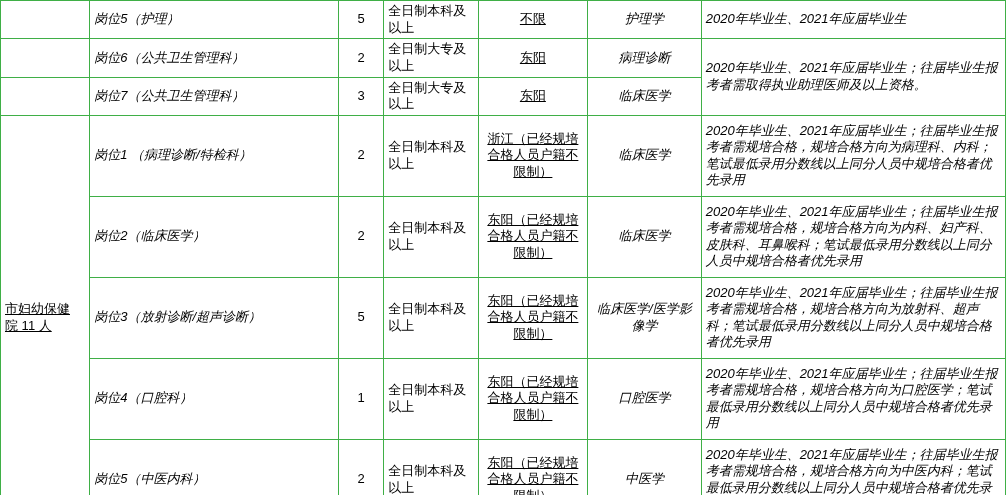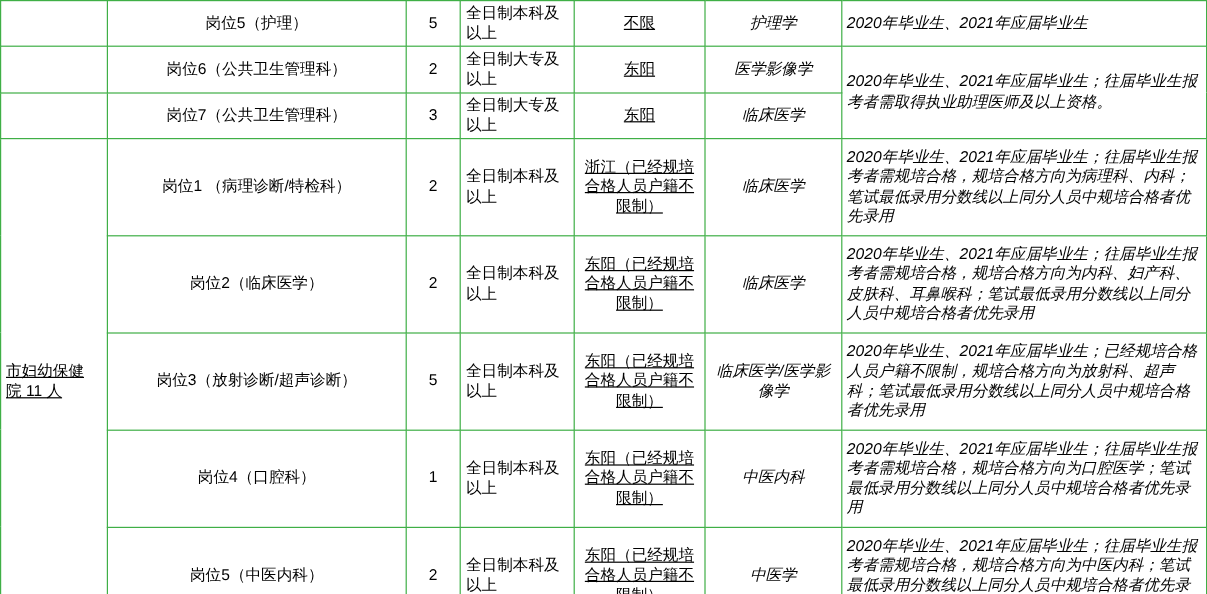--- a/index.html
+++ b/index.html
@@ -27,21 +27,21 @@
   table.grid td {
     border: 1px solid #3faf46;
     padding: 2px 4px;
     font-size: 13px;
     line-height: 1.28;
     vertical-align: middle;
     color: #000;
     word-break: break-all;
   }
   .c-org   { width: 88px;  text-align: left; }
-  .c-post  { width: 245px; text-align: center; padding-left: 12px; }
+  .c-post  { width: 245px; text-align: left; padding-left: 12px; font-style: italic; }
   .c-num   { width: 45px;  text-align: center; }
   .c-edu   { width: 93px;  text-align: left; }
   .c-house { width: 108px; text-align: center; text-decoration: underline; }
   .c-major { width: 112px; text-align: center; font-style: italic; }
   .c-note  { width: 300px; text-align: left; padding-left: 5px; }
   .note-text { text-align: left; font-style: italic; }
   .org-cell {
     vertical-align: bottom;
     text-align: left;
     font-size: 15px;
@@ -79,21 +79,21 @@
         <td class="c-major">护理学</td>
         <td class="c-note note-text">2020年毕业生、2021年应届毕业生</td>
       </tr>
 
       <tr style="height:37px">
         <td class="c-org"></td>
         <td class="c-post">岗位6（公共卫生管理科）</td>
         <td class="c-num">2</td>
         <td class="c-edu">全日制大专及以上</td>
         <td class="c-house">东阳</td>
-        <td class="c-major">医学影像学</td>
+        <td class="c-major">病理诊断</td>
         <td class="c-note note-text" rowspan="2">2020年毕业生、2021年应届毕业生；往届毕业生报考者需取得执业助理医师及以上资格。</td>
       </tr>
 
       <tr style="height:37px">
         <td class="c-org"></td>
         <td class="c-post">岗位7（公共卫生管理科）</td>
         <td class="c-num">3</td>
         <td class="c-edu">全日制大专及以上</td>
         <td class="c-house">东阳</td>
         <td class="c-major">临床医学</td>
@@ -119,29 +119,29 @@
         <td class="c-major">临床医学</td>
         <td class="c-note note-text">2020年毕业生、2021年应届毕业生；往届毕业生报考者需规培合格，规培合格方向为内科、妇产科、皮肤科、耳鼻喉科；笔试最低录用分数线以上同分人员中规培合格者优先录用</td>
       </tr>
 
       <tr style="height:81px">
         <td class="c-post">岗位3（放射诊断/超声诊断）</td>
         <td class="c-num">5</td>
         <td class="c-edu">全日制本科及以上</td>
         <td class="c-house">东阳（已经规培合格人员户籍不限制）</td>
         <td class="c-major">临床医学/医学影像学</td>
-        <td class="c-note note-text">2020年毕业生、2021年应届毕业生；已经规培合格人员户籍不限制，规培合格方向为放射科、超声科；笔试最低录用分数线以上同分人员中规培合格者优先录用</td>
+        <td class="c-note note-text">2020年毕业生、2021年应届毕业生；往届毕业生报考者需规培合格，规培合格方向为放射科、超声科；笔试最低录用分数线以上同分人员中规培合格者优先录用</td>
       </tr>
 
       <tr style="height:81px">
         <td class="c-post">岗位4（口腔科）</td>
         <td class="c-num">1</td>
         <td class="c-edu">全日制本科及以上</td>
         <td class="c-house">东阳（已经规培合格人员户籍不限制）</td>
-        <td class="c-major">中医内科</td>
+        <td class="c-major">口腔医学</td>
         <td class="c-note note-text">2020年毕业生、2021年应届毕业生；往届毕业生报考者需规培合格，规培合格方向为口腔医学；笔试最低录用分数线以上同分人员中规培合格者优先录用</td>
       </tr>
 
       <tr style="height:81px">
         <td class="c-post">岗位5（中医内科）</td>
         <td class="c-num">2</td>
         <td class="c-edu">全日制本科及以上</td>
         <td class="c-house">东阳（已经规培合格人员户籍不限制）</td>
         <td class="c-major">中医学</td>
         <td class="c-note note-text">2020年毕业生、2021年应届毕业生；往届毕业生报考者需规培合格，规培合格方向为中医内科；笔试最低录用分数线以上同分人员中规培合格者优先录用</td>

